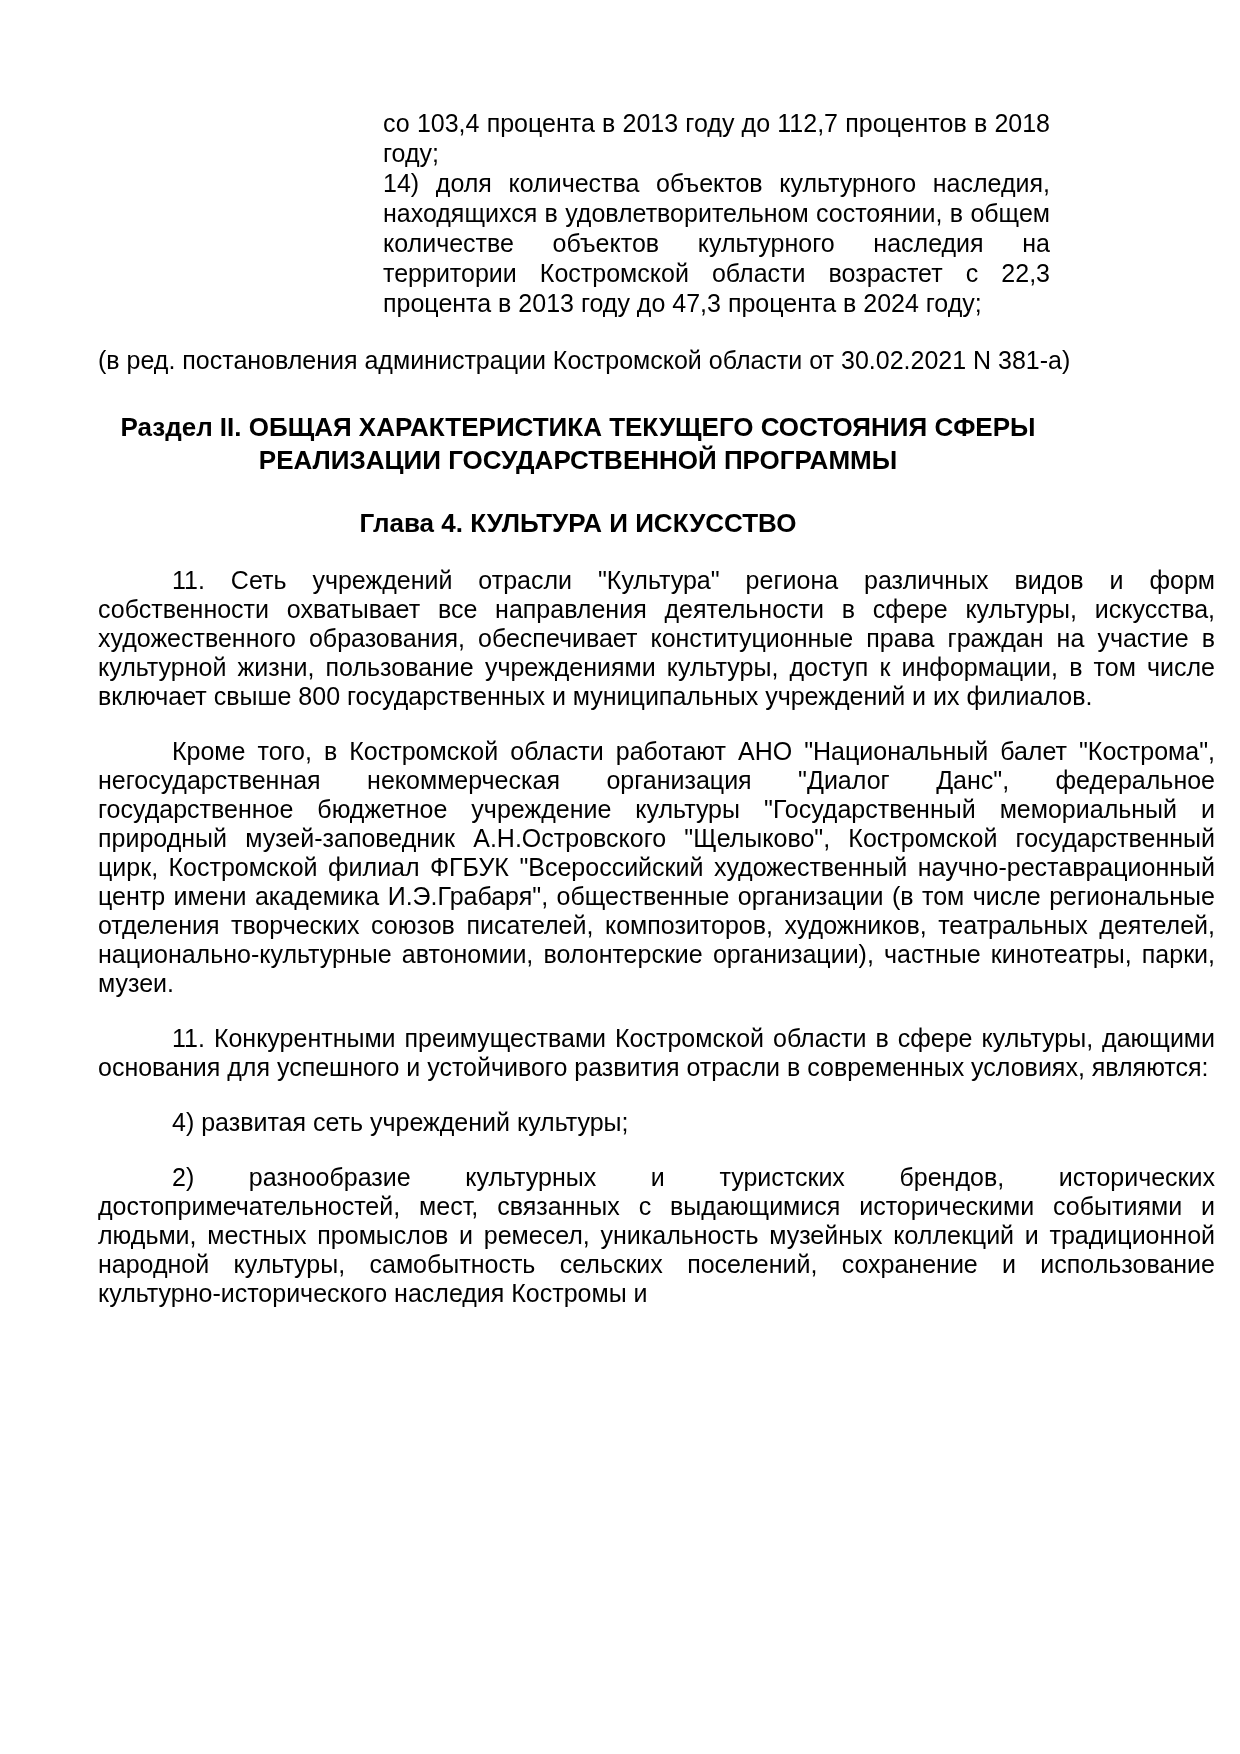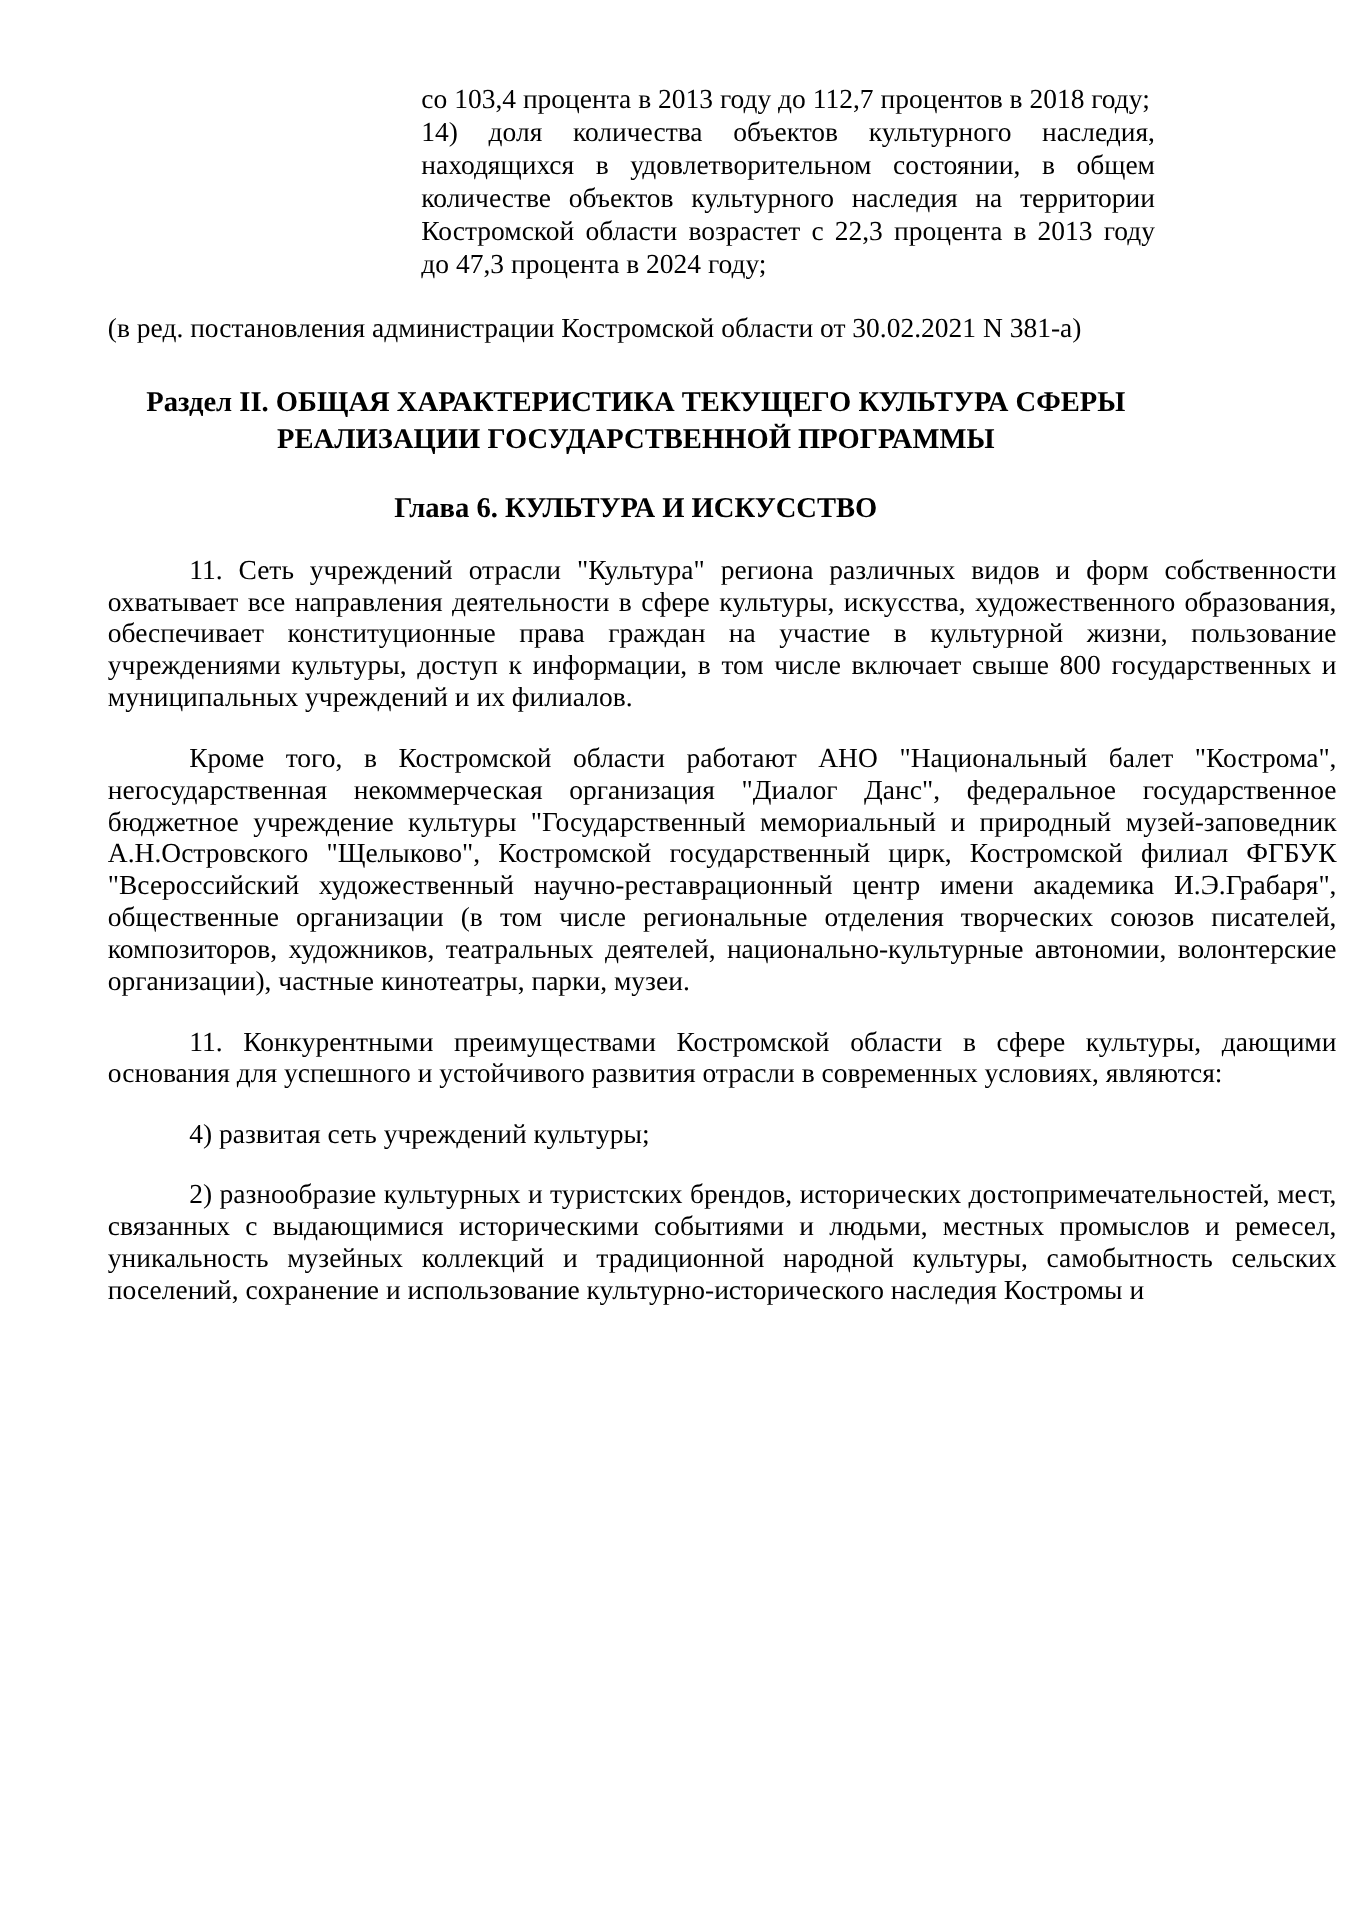--- a/index.html
+++ b/index.html
@@ -2,25 +2,25 @@
 <html><head>
 <meta charset="utf-8">
 <style>
   html, body { margin: 0; padding: 0; background: #ffffff; }
   .page {
     position: relative;
     width: 1240px;
     height: 1754px;
     background: #ffffff;
     color: #000000;
-    font-family: Liberation Serif, serif;
+    font-family: Liberation Sans, sans-serif;
     font-size: 25px;
     line-height: 29px;
     box-sizing: border-box;
-    padding: 76px 25px 0 98px;
+    padding: 108px 25px 0 98px;
     overflow: hidden;
   }
   
   .quote {
     margin-left: 285px;
     width: 667px;
     line-height: 30px;
   }
   .quote p {
     margin: 0;
@@ -60,22 +60,22 @@
 <div class="page">
 
   <div class="quote">
     <p>со 103,4 процента в 2013 году до 112,7 процентов в 2018 году;</p>
     <p>14) доля количества объектов культурного наследия, находящихся в удовлетворительном состоянии, в общем количестве объектов культурного наследия на территории Костромской области возрастет с 22,3 процента в 2013 году до 47,3 процента в 2024 году;</p>
   </div>
 
   <p class="amendment">(в ред. постановления администрации Костромской области от 30.02.2021 N 381-а)</p>
 
   <div class="headings">
-    <h2 class="section-heading">Раздел II. ОБЩАЯ ХАРАКТЕРИСТИКА ТЕКУЩЕГО КУЛЬТУРА СФЕРЫ РЕАЛИЗАЦИИ ГОСУДАРСТВЕННОЙ ПРОГРАММЫ</h2>
-    <h3 class="chapter-heading">Глава 6. КУЛЬТУРА И ИСКУССТВО</h3>
+    <h2 class="section-heading">Раздел II. ОБЩАЯ ХАРАКТЕРИСТИКА ТЕКУЩЕГО СОСТОЯНИЯ СФЕРЫ РЕАЛИЗАЦИИ ГОСУДАРСТВЕННОЙ ПРОГРАММЫ</h2>
+    <h3 class="chapter-heading">Глава 4. КУЛЬТУРА И ИСКУССТВО</h3>
   </div>
 
   <p class="para">11. Сеть учреждений отрасли "Культура" региона различных видов и форм собственности охватывает все направления деятельности в сфере культуры, искусства, художественного образования, обеспечивает конституционные права граждан на участие в культурной жизни, пользование учреждениями культуры, доступ к информации, в том числе включает свыше 800 государственных и муниципальных учреждений и их филиалов.</p>
   <p class="para">Кроме того, в Костромской области работают АНО "Национальный балет "Кострома", негосударственная некоммерческая организация "Диалог Данс", федеральное государственное бюджетное учреждение культуры "Государственный мемориальный и природный музей-заповедник А.Н.Островского "Щелыково", Костромской государственный цирк, Костромской филиал ФГБУК "Всероссийский художественный научно-реставрационный центр имени академика И.Э.Грабаря", общественные организации (в том числе региональные отделения творческих союзов писателей, композиторов, художников, театральных деятелей, национально-культурные автономии, волонтерские организации), частные кинотеатры, парки, музеи.</p>
   <p class="para">11. Конкурентными преимуществами Костромской области в сфере культуры, дающими основания для успешного и устойчивого развития отрасли в современных условиях, являются:</p>
   <p class="para">4) развитая сеть учреждений культуры;</p>
   <p class="para">2) разнообразие культурных и туристских брендов, исторических достопримечательностей, мест, связанных с выдающимися историческими событиями и людьми, местных промыслов и ремесел, уникальность музейных коллекций и традиционной народной культуры, самобытность сельских поселений, сохранение и использование культурно-исторического наследия Костромы и</p>
 
 </div>
 

